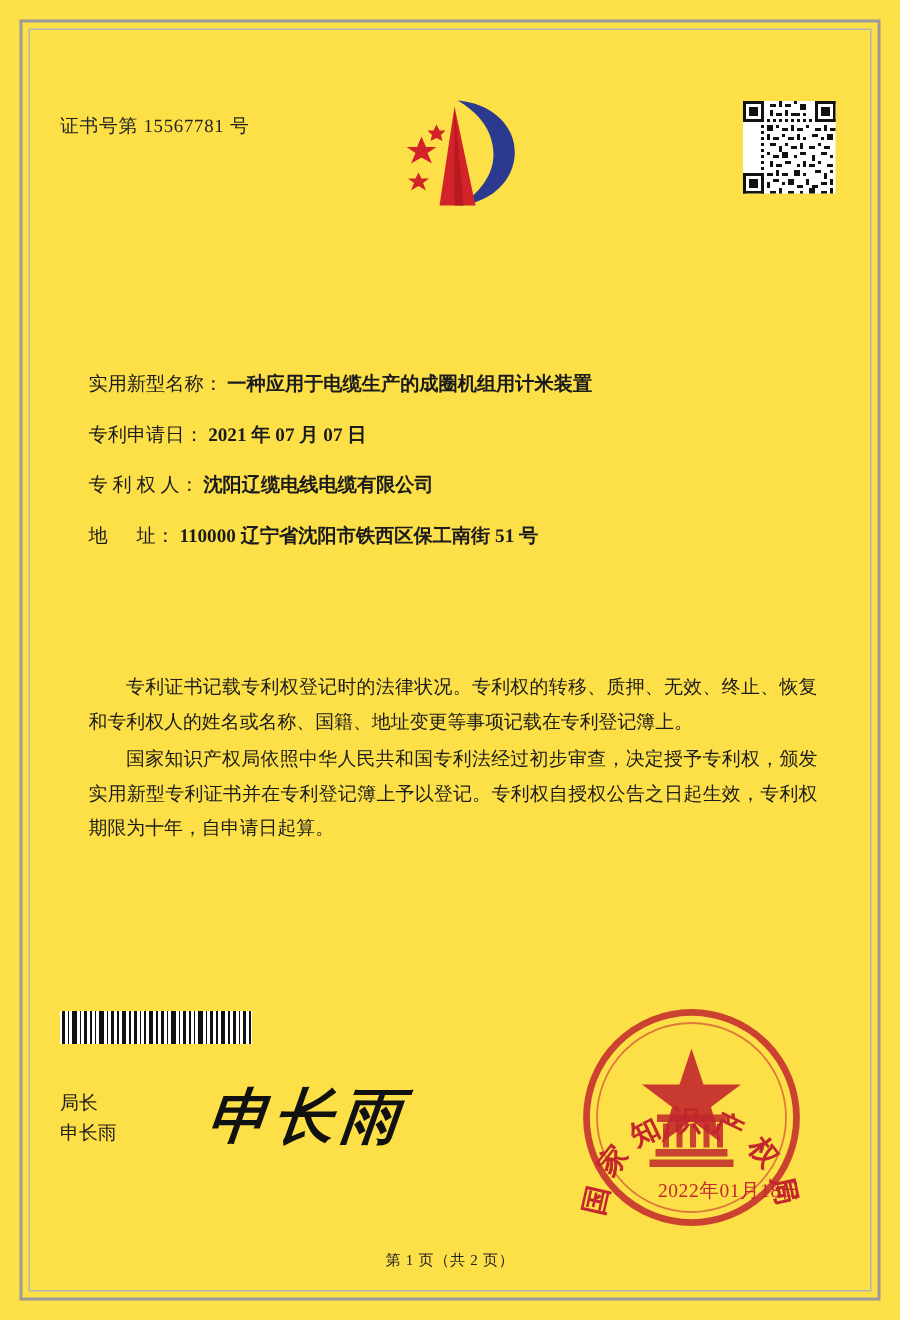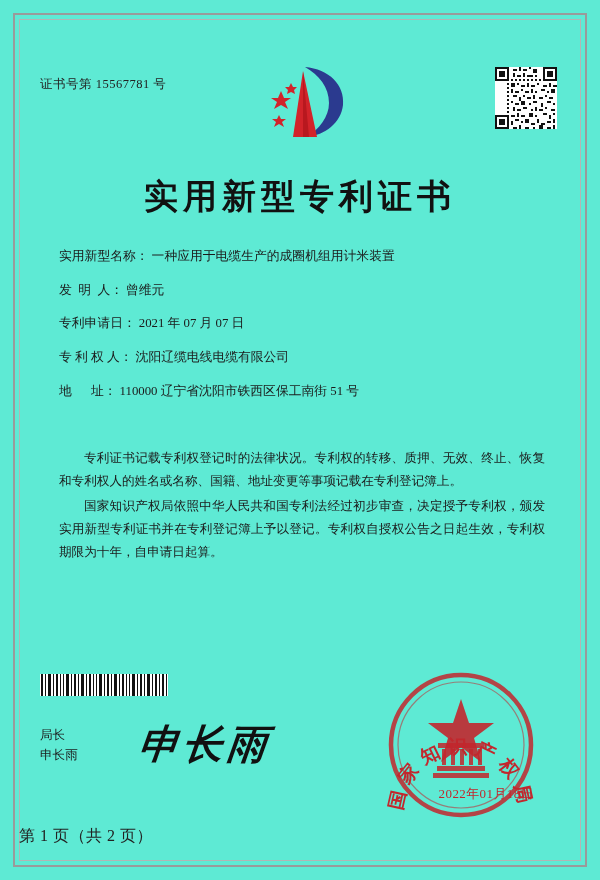--- a/index.html
+++ b/index.html
@@ -11,21 +11,21 @@
     width: 600px;
     height: 880px;
     font-family: "Liberation Serif", "DejaVu Serif", serif;
     color: #1a1a1a;
     overflow: hidden;
   }
   .page {
     position: relative;
     width: 600px;
     height: 880px;
-    background: #5eead4;
+    background: #fde047;
     box-sizing: border-box;
   }
   
   .border-outer {
     position: absolute;
     left: 13px;
     top: 13px;
     right: 13px;
     bottom: 13px;
     border: 2px solid #9a9a9a;
@@ -105,20 +105,21 @@
     color: #1b1b1b;
     line-height: 1.5;
   }
   .flabel {
     white-space: pre;
     flex: 0 0 auto;
   }
   .fvalue {
     margin-left: 3px;
     flex: 1 1 auto;
+    font-weight: bold;
   }
   .frow.two-col .fvalue {
     flex: 0 0 auto;
     margin-right: 0;
   }
   .col2 {
     margin-left: 76px;
     white-space: pre;
   }
   .col2val {
@@ -189,22 +190,22 @@
     letter-spacing: 0.4px;
     white-space: nowrap;
   }
 
   
   .footer {
     position: absolute;
     left: 0;
     right: 0;
     bottom: 14px;
-    text-align: left;
-    font-size: 16px;
+    text-align: center;
+    font-size: 10px;
     color: #222;
     letter-spacing: 0.5px;
   }
 </style>
 </head>
 <body>
 
 <div class="page">
   <div class="border-outer"></div>
   <div class="border-inner"></div>
@@ -340,30 +341,25 @@
             <rect x="12" y="29" width="1" height="2"></rect>
           <rect x="15" y="30" width="2" height="1"></rect>
             <rect x="19" y="30" width="1" height="1"></rect>
           <rect x="22" y="29" width="2" height="2"></rect>
             <rect x="26" y="30" width="2" height="1"></rect>
           <rect x="29" y="29" width="1" height="2"></rect>
         </g>
       </svg>
     </div>
 
-    <div class="title">实用新型专利证书</div>
 
     <div class="fields">
       <div class="frow">
         <span class="flabel">实用新型名称：</span>
         <span class="fvalue">一种应用于电缆生产的成圈机组用计米装置</span>
-      </div>
-      <div class="frow">
-        <span class="flabel">发  明  人：</span>
-        <span class="fvalue">曾维元</span>
       </div>
       <div class="frow">
         <span class="flabel">专利申请日：</span>
         <span class="fvalue">2021 年 07 月 07 日</span>
       </div>
       <div class="frow">
         <span class="flabel">专 利 权 人：</span>
         <span class="fvalue">沈阳辽缆电线电缆有限公司</span>
       </div>
       <div class="frow">

